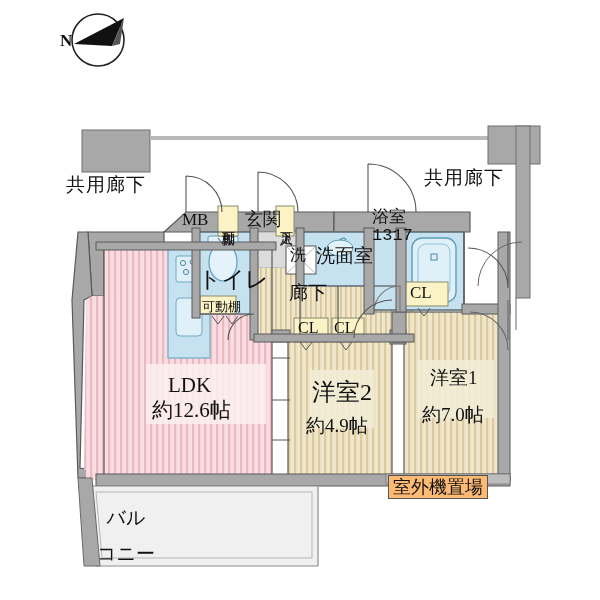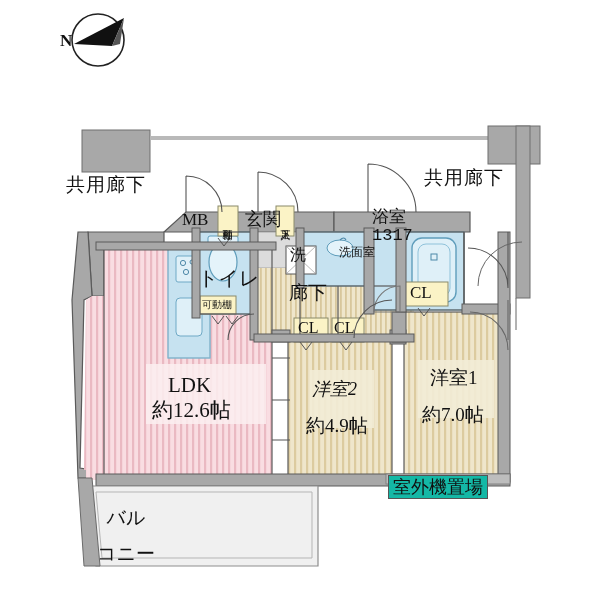--- a/index.html
+++ b/index.html
@@ -23,27 +23,27 @@
   .lbl.vert{
     writing-mode:vertical-rl;
     text-orientation:upright;
     white-space:normal;
     line-height:1.0;
   }
   .corridor-label{font-size:19px;letter-spacing:1px;}
   .room-name{font-size:19px;font-weight:normal;}
   .room-area{font-size:19px;}
   .small-label{font-size:15px;}
-  .tiny-label{font-size:10px;}
+  .tiny-label{font-size:13px;}
   .cl-label{font-size:16px;font-family:"Liberation Serif","DejaVu Serif",serif;}
   .mb-label{font-size:17px;}
   .bath-label{font-size:15px;}
   .compass-n{font-size:17px;font-weight:bold;font-family:"Liberation Serif",serif;}
   .boxed{
-    background:#14b8a6;
+    background:#fdba74;
     border:1px solid #555;
     padding:1px 4px;
   }
 </style>
 </head>
 <body>
 
 <svg id="plan" viewBox="0 0 600 600">
   <defs>
     <pattern id="stripePink" width="6" height="6" patternUnits="userSpaceOnUse">
@@ -238,36 +238,36 @@
 <div class="lbl corridor-label" style="left:424px;top:168px;">共用廊下</div>
 
 <div class="lbl mb-label" style="left:182px;top:211px;">MB</div>
 <div class="lbl tiny-label vert" style="left:222px;top:208px;height:28px;">可動棚</div>
 <div class="lbl small-label" style="left:245px;top:210px;font-size:18px;">玄関</div>
 <div class="lbl tiny-label vert" style="left:280px;top:206px;height:32px;">下足入</div>
 
 <div class="lbl bath-label" style="left:372px;top:208px;font-size:17px;">浴室</div>
 <div class="lbl bath-label" style="left:372px;top:227px;font-size:17px;font-family:Liberation Mono, monospace;">1317</div>
 
-<div class="lbl small-label" style="left:316px;top:246px;font-size:12px;padding-left:23px;">洗面室</div>
+<div class="lbl small-label" style="left:316px;top:246px;font-size:19px;">洗面室</div>
 <div class="lbl small-label" style="left:290px;top:247px;font-size:16px;">洗</div>
 
-<div class="lbl small-label" style="left:198px;top:268px;font-size:20px;">トイレ</div>
+<div class="lbl small-label" style="left:198px;top:268px;font-size:23px;">トイレ</div>
 <div class="lbl tiny-label" style="left:202px;top:300px;">可動棚</div>
 
 <div class="lbl small-label" style="left:289px;top:283px;font-size:19px;text-align:right;">廊下</div>
 
 <div class="lbl cl-label" style="left:298px;top:320px;">CL</div>
 <div class="lbl cl-label" style="left:334px;top:320px;">CL</div>
 <div class="lbl cl-label" style="left:410px;top:284px;font-size:17px;">CL</div>
 
 <div class="lbl room-name" style="left:168px;top:374px;font-size:21px;">LDK</div>
 <div class="lbl room-area" style="left:152px;top:399px;font-size:21px;">約12.6帖</div>
 
-<div class="lbl room-name" style="left:312px;top:380px;font-size:18px;font-style:italic;">洋室2</div>
+<div class="lbl room-name" style="left:312px;top:380px;font-size:24px;">洋室2</div>
 <div class="lbl room-area" style="left:306px;top:416px;font-size:19px;">約4.9帖</div>
 
 <div class="lbl room-name" style="left:430px;top:368px;font-size:19px;">洋室1</div>
 <div class="lbl room-area" style="left:422px;top:393px;font-size:19px;margin-top:12px;">約7.0帖</div>
 
 <div class="lbl" style="left:388px;top:478px;">
   <span class="boxed" style="font-size:18px;">室外機置場</span>
 </div>
 
 <div class="lbl" style="left:97px;top:508px;font-size:19px;">

